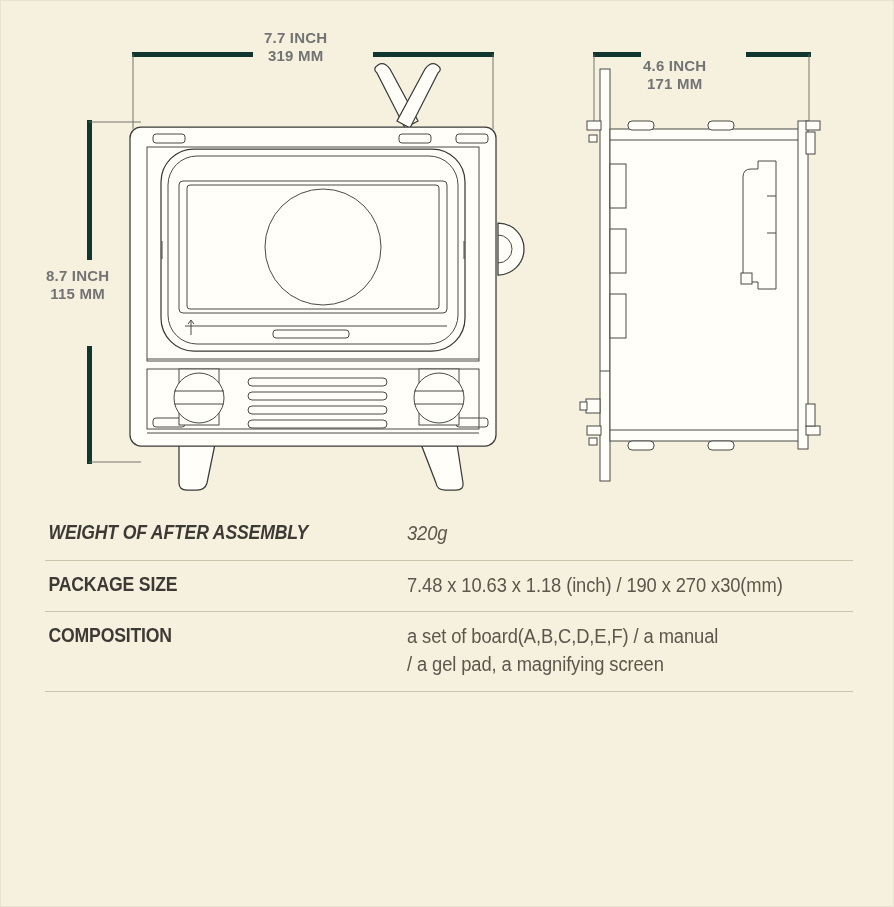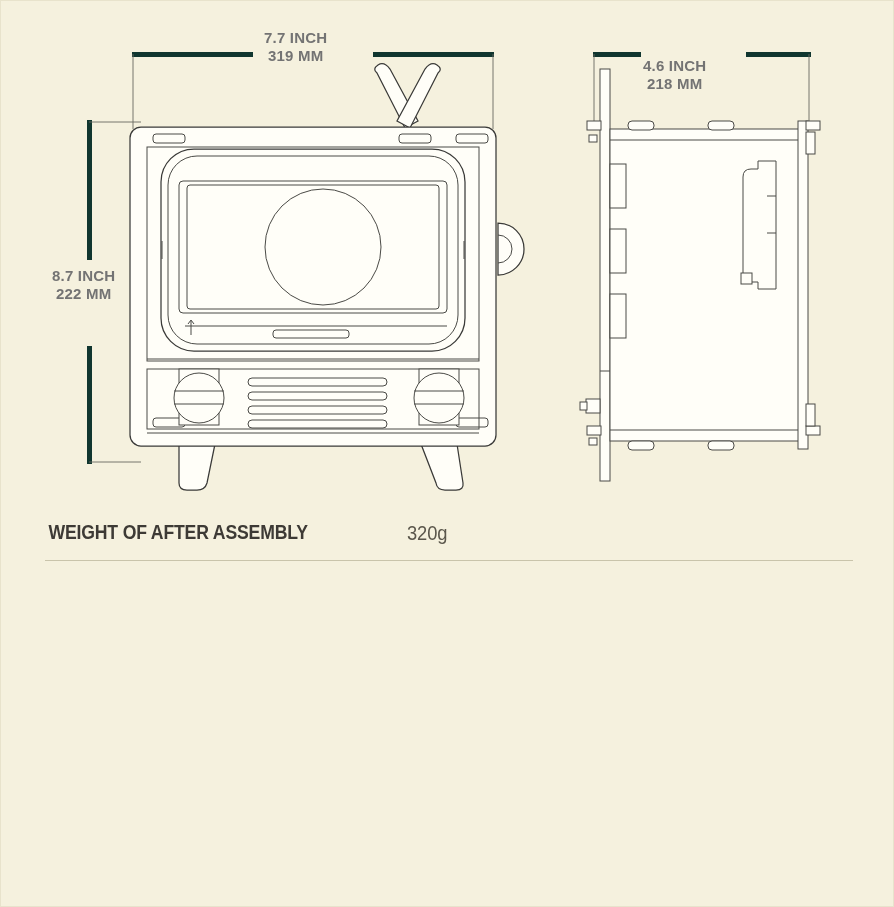--- a/index.html
+++ b/index.html
@@ -37,32 +37,32 @@
     font-size: 15px;
     letter-spacing: 0.2px;
     color: #737373;
     line-height: 1.22;
     white-space: nowrap;
     background: #f5f1de;
     padding: 0 5px;
   }
   #dim-front-width { left: 258px; top: 28px; }
   #dim-side-width  { left: 637px; top: 12px; margin-top: 44px; }
-  #dim-front-height{ left: 46px;  top: 266px; }
+  #dim-front-height{ left: 40px;  top: 266px; }
 
   
   .spec-table {
     position: absolute;
     left: 44px;
     top: 508px;
     width: 808px;
     border-collapse: collapse;
   }
   .spec-row { border-bottom: 1px solid #c9c4ab; }
-  .spec-row:first-child { border-top: none; }
+  .spec-row:first-child { border-top: none; font-style: italic; }
   .spec-row:last-child { border-bottom: 1px solid #c9c4ab; }
   .spec-label, .spec-value {
     padding: 0;
     vertical-align: top;
     text-align: left;
   }
   .spec-label {
     width: 362px;
     font-family: "Liberation Sans", sans-serif;
     font-weight: bold;
@@ -262,31 +262,40 @@
       </g>
     </svg>
 
     <div class="dim-label" id="dim-front-width">
       <div>7.7 INCH</div>
       <div>319 MM</div>
     </div>
 
     <div class="dim-label" id="dim-side-width">
       <div>4.6 INCH</div>
-      <div>218 MM</div>
+      <div>171 MM</div>
     </div>
 
     <div class="dim-label" id="dim-front-height">
       <div>8.7 INCH</div>
-      <div>222 MM</div>
+      <div>115 MM</div>
     </div>
   </div>
 
   <table class="spec-table">
     <tbody>
         <tr class="spec-row">
           <td class="spec-label">WEIGHT OF AFTER ASSEMBLY</td>
           <td class="spec-value">320g</td>
         </tr>
+        <tr class="spec-row">
+          <td class="spec-label">PACKAGE SIZE</td>
+          <td class="spec-value">7.48 x 10.63 x 1.18 (inch) / 190 x 270 x30(mm)</td>
+        </tr>
+        <tr class="spec-row">
+          <td class="spec-label">COMPOSITION</td>
+          <td class="spec-value multiline">a set of board(A,B,C,D,E,F) / a manual
+/ a gel pad, a magnifying screen</td>
+        </tr>
       </tbody>
   </table>
 
 </div>
 
 </body></html>

